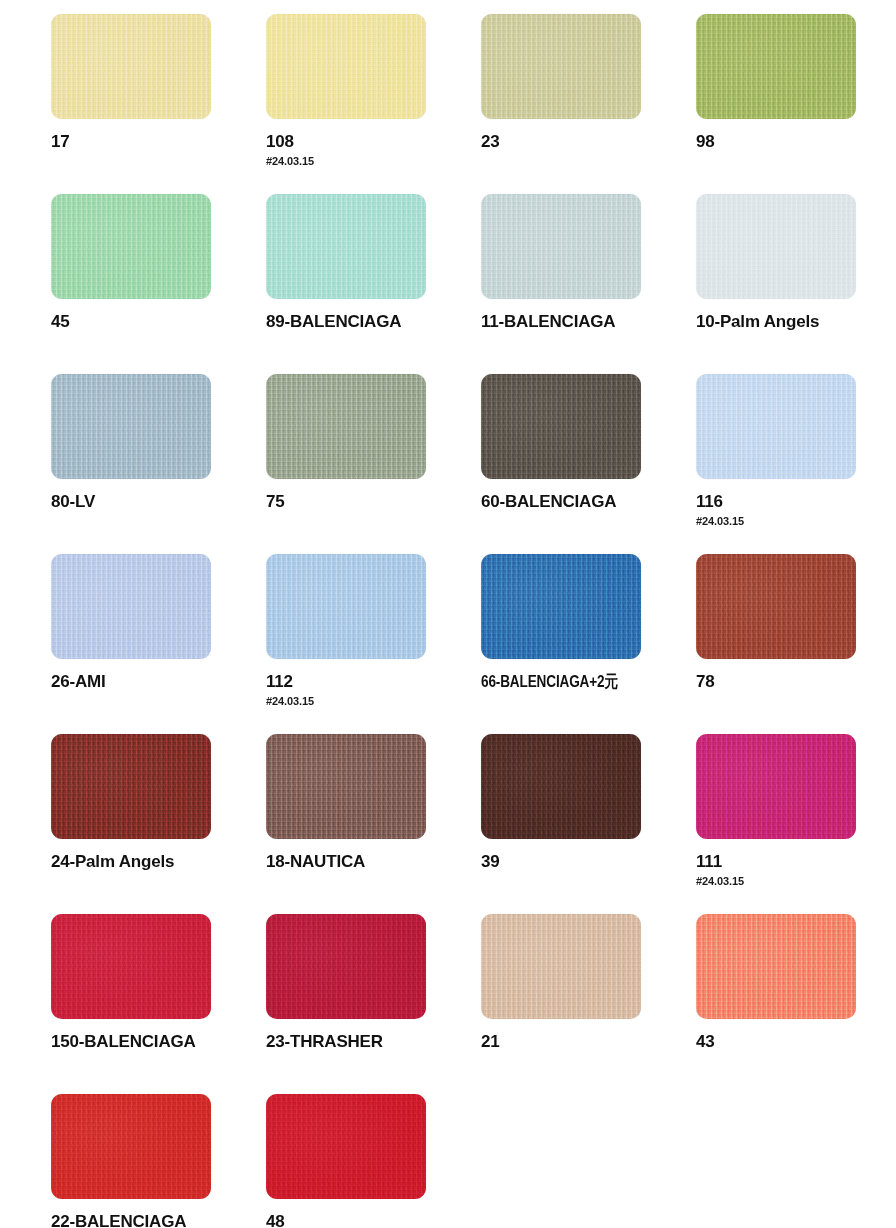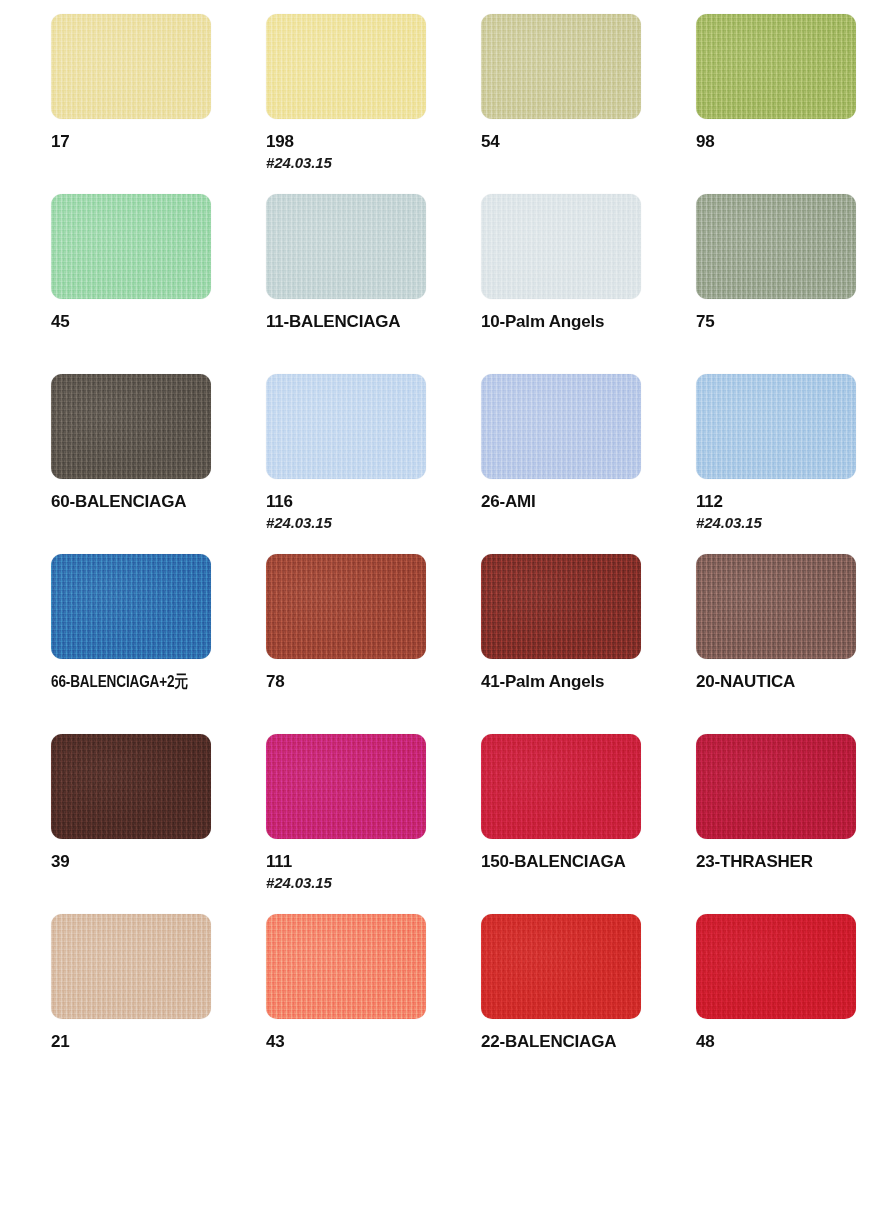--- a/index.html
+++ b/index.html
@@ -98,65 +98,72 @@
     line-height: 1.15;
     white-space: nowrap;
     color: #111111;
   }
   .label.condensed {
     transform: scaleX(0.80);
     transform-origin: left center;
   }
   .sublabel {
     margin-top: 3px;
-    font-size: 15px;
+    font-size: 11px;
     font-weight: 700;
     letter-spacing: -0.1px;
     line-height: 1.1;
     color: #1a1a1a;
     white-space: nowrap;
-    font-style: italic;
   }
   .sublabel:empty { display: none; }
 </style>
 </head>
 <body>
 
 <div class="sheet">
   <div class="grid">
       <div class="cell">
         <div class="swatch" style="background-color: rgb(236, 224, 164);"></div>
         <div class="label">17</div>
       </div>
       <div class="cell">
         <div class="swatch" style="background-color: rgb(239, 227, 159);"></div>
-        <div class="label">198</div>
+        <div class="label">108</div>
         <div class="sublabel">#24.03.15</div>
       </div>
       <div class="cell">
         <div class="swatch" style="background-color: rgb(205, 203, 156);"></div>
-        <div class="label">54</div>
+        <div class="label">23</div>
       </div>
       <div class="cell">
         <div class="swatch" style="background-color: rgb(163, 184, 98);"></div>
         <div class="label">98</div>
       </div>
       <div class="cell">
         <div class="swatch" style="background-color: rgb(157, 216, 171);"></div>
         <div class="label">45</div>
       </div>
       <div class="cell">
+        <div class="swatch" style="background-color: rgb(168, 222, 210);"></div>
+        <div class="label">89-BALENCIAGA</div>
+      </div>
+      <div class="cell">
         <div class="swatch" style="background-color: rgb(197, 213, 214);"></div>
         <div class="label">11-BALENCIAGA</div>
       </div>
       <div class="cell">
         <div class="swatch" style="background-color: rgb(221, 229, 232);"></div>
         <div class="label">10-Palm Angels</div>
       </div>
       <div class="cell">
+        <div class="swatch" style="background-color: rgb(163, 186, 200);"></div>
+        <div class="label">80-LV</div>
+      </div>
+      <div class="cell">
         <div class="swatch" style="background-color: rgb(154, 166, 144);"></div>
         <div class="label">75</div>
       </div>
       <div class="cell">
         <div class="swatch" style="background-color: rgb(90, 83, 75);"></div>
         <div class="label">60-BALENCIAGA</div>
       </div>
       <div class="cell">
         <div class="swatch" style="background-color: rgb(196, 216, 239);"></div>
         <div class="label">116</div>
@@ -174,25 +181,25 @@
       <div class="cell">
         <div class="swatch" style="background-color: rgb(47, 110, 174);"></div>
         <div class="label condensed">66-BALENCIAGA+2元</div>
       </div>
       <div class="cell">
         <div class="swatch" style="background-color: rgb(156, 68, 52);"></div>
         <div class="label">78</div>
       </div>
       <div class="cell">
         <div class="swatch" style="background-color: rgb(126, 45, 39);"></div>
-        <div class="label">41-Palm Angels</div>
+        <div class="label">24-Palm Angels</div>
       </div>
       <div class="cell">
         <div class="swatch" style="background-color: rgb(125, 92, 85);"></div>
-        <div class="label">20-NAUTICA</div>
+        <div class="label">18-NAUTICA</div>
       </div>
       <div class="cell">
         <div class="swatch" style="background-color: rgb(78, 43, 37);"></div>
         <div class="label">39</div>
       </div>
       <div class="cell">
         <div class="swatch" style="background-color: rgb(198, 37, 113);"></div>
         <div class="label">111</div>
         <div class="sublabel">#24.03.15</div>
       </div>

